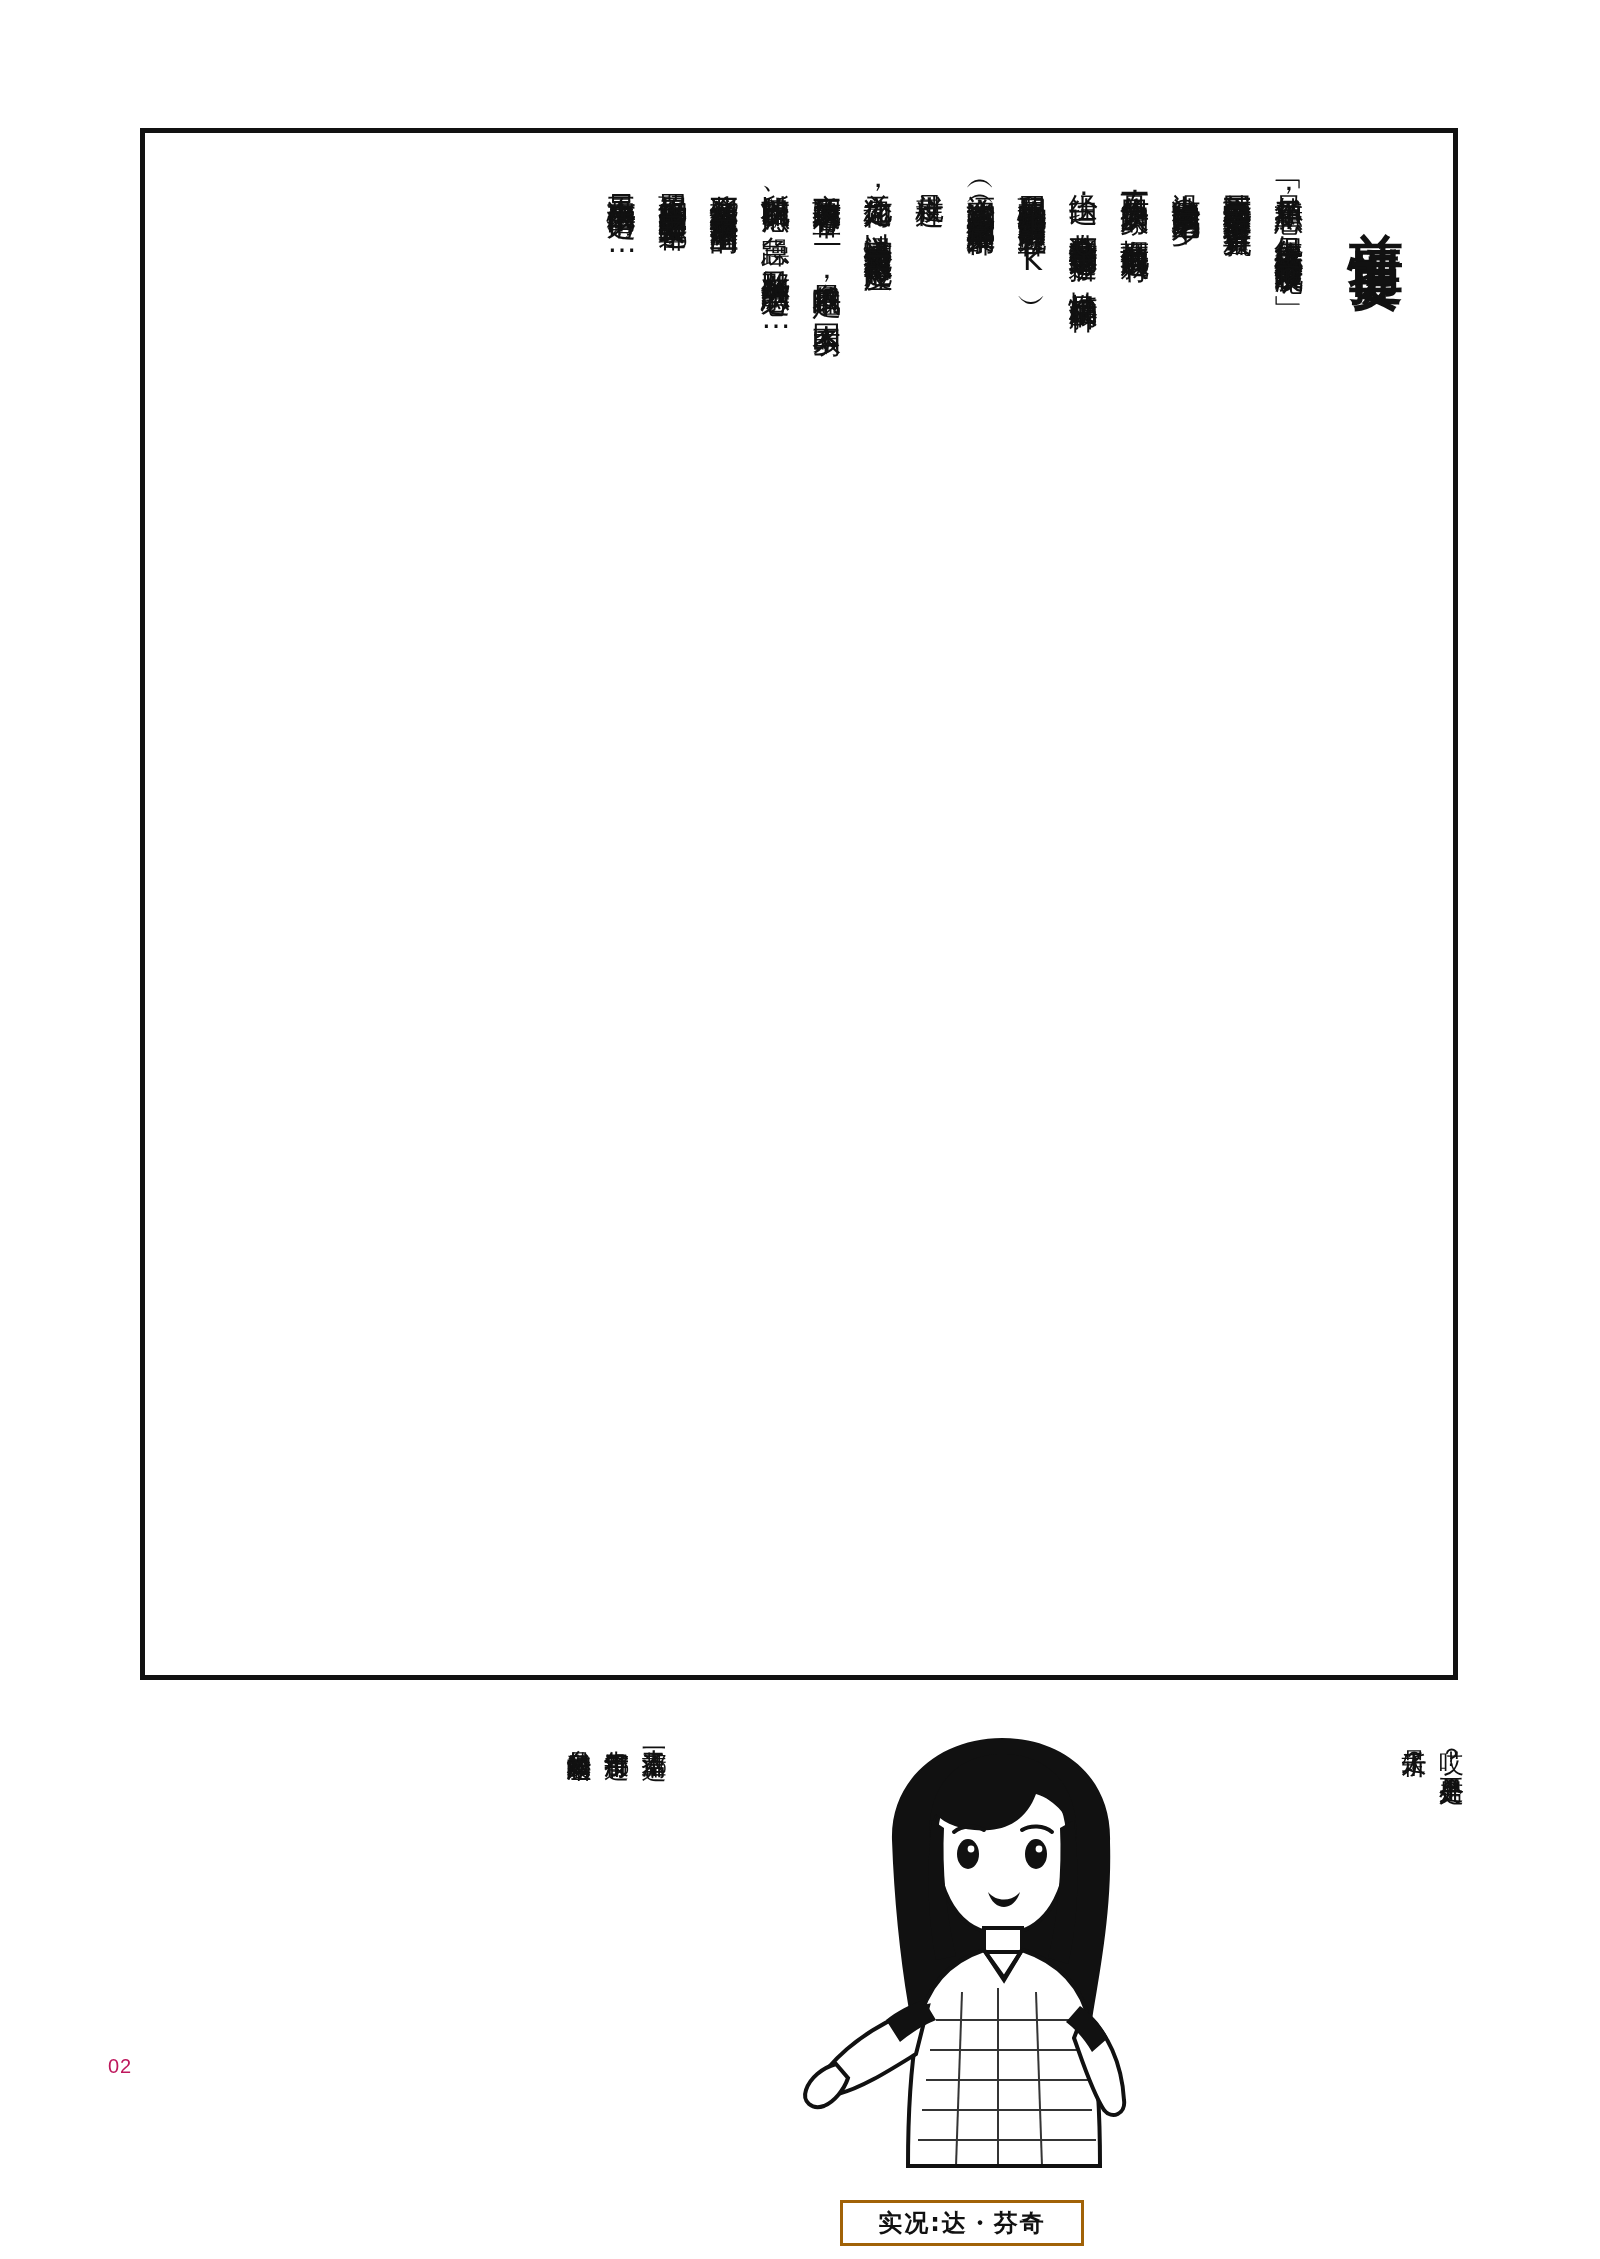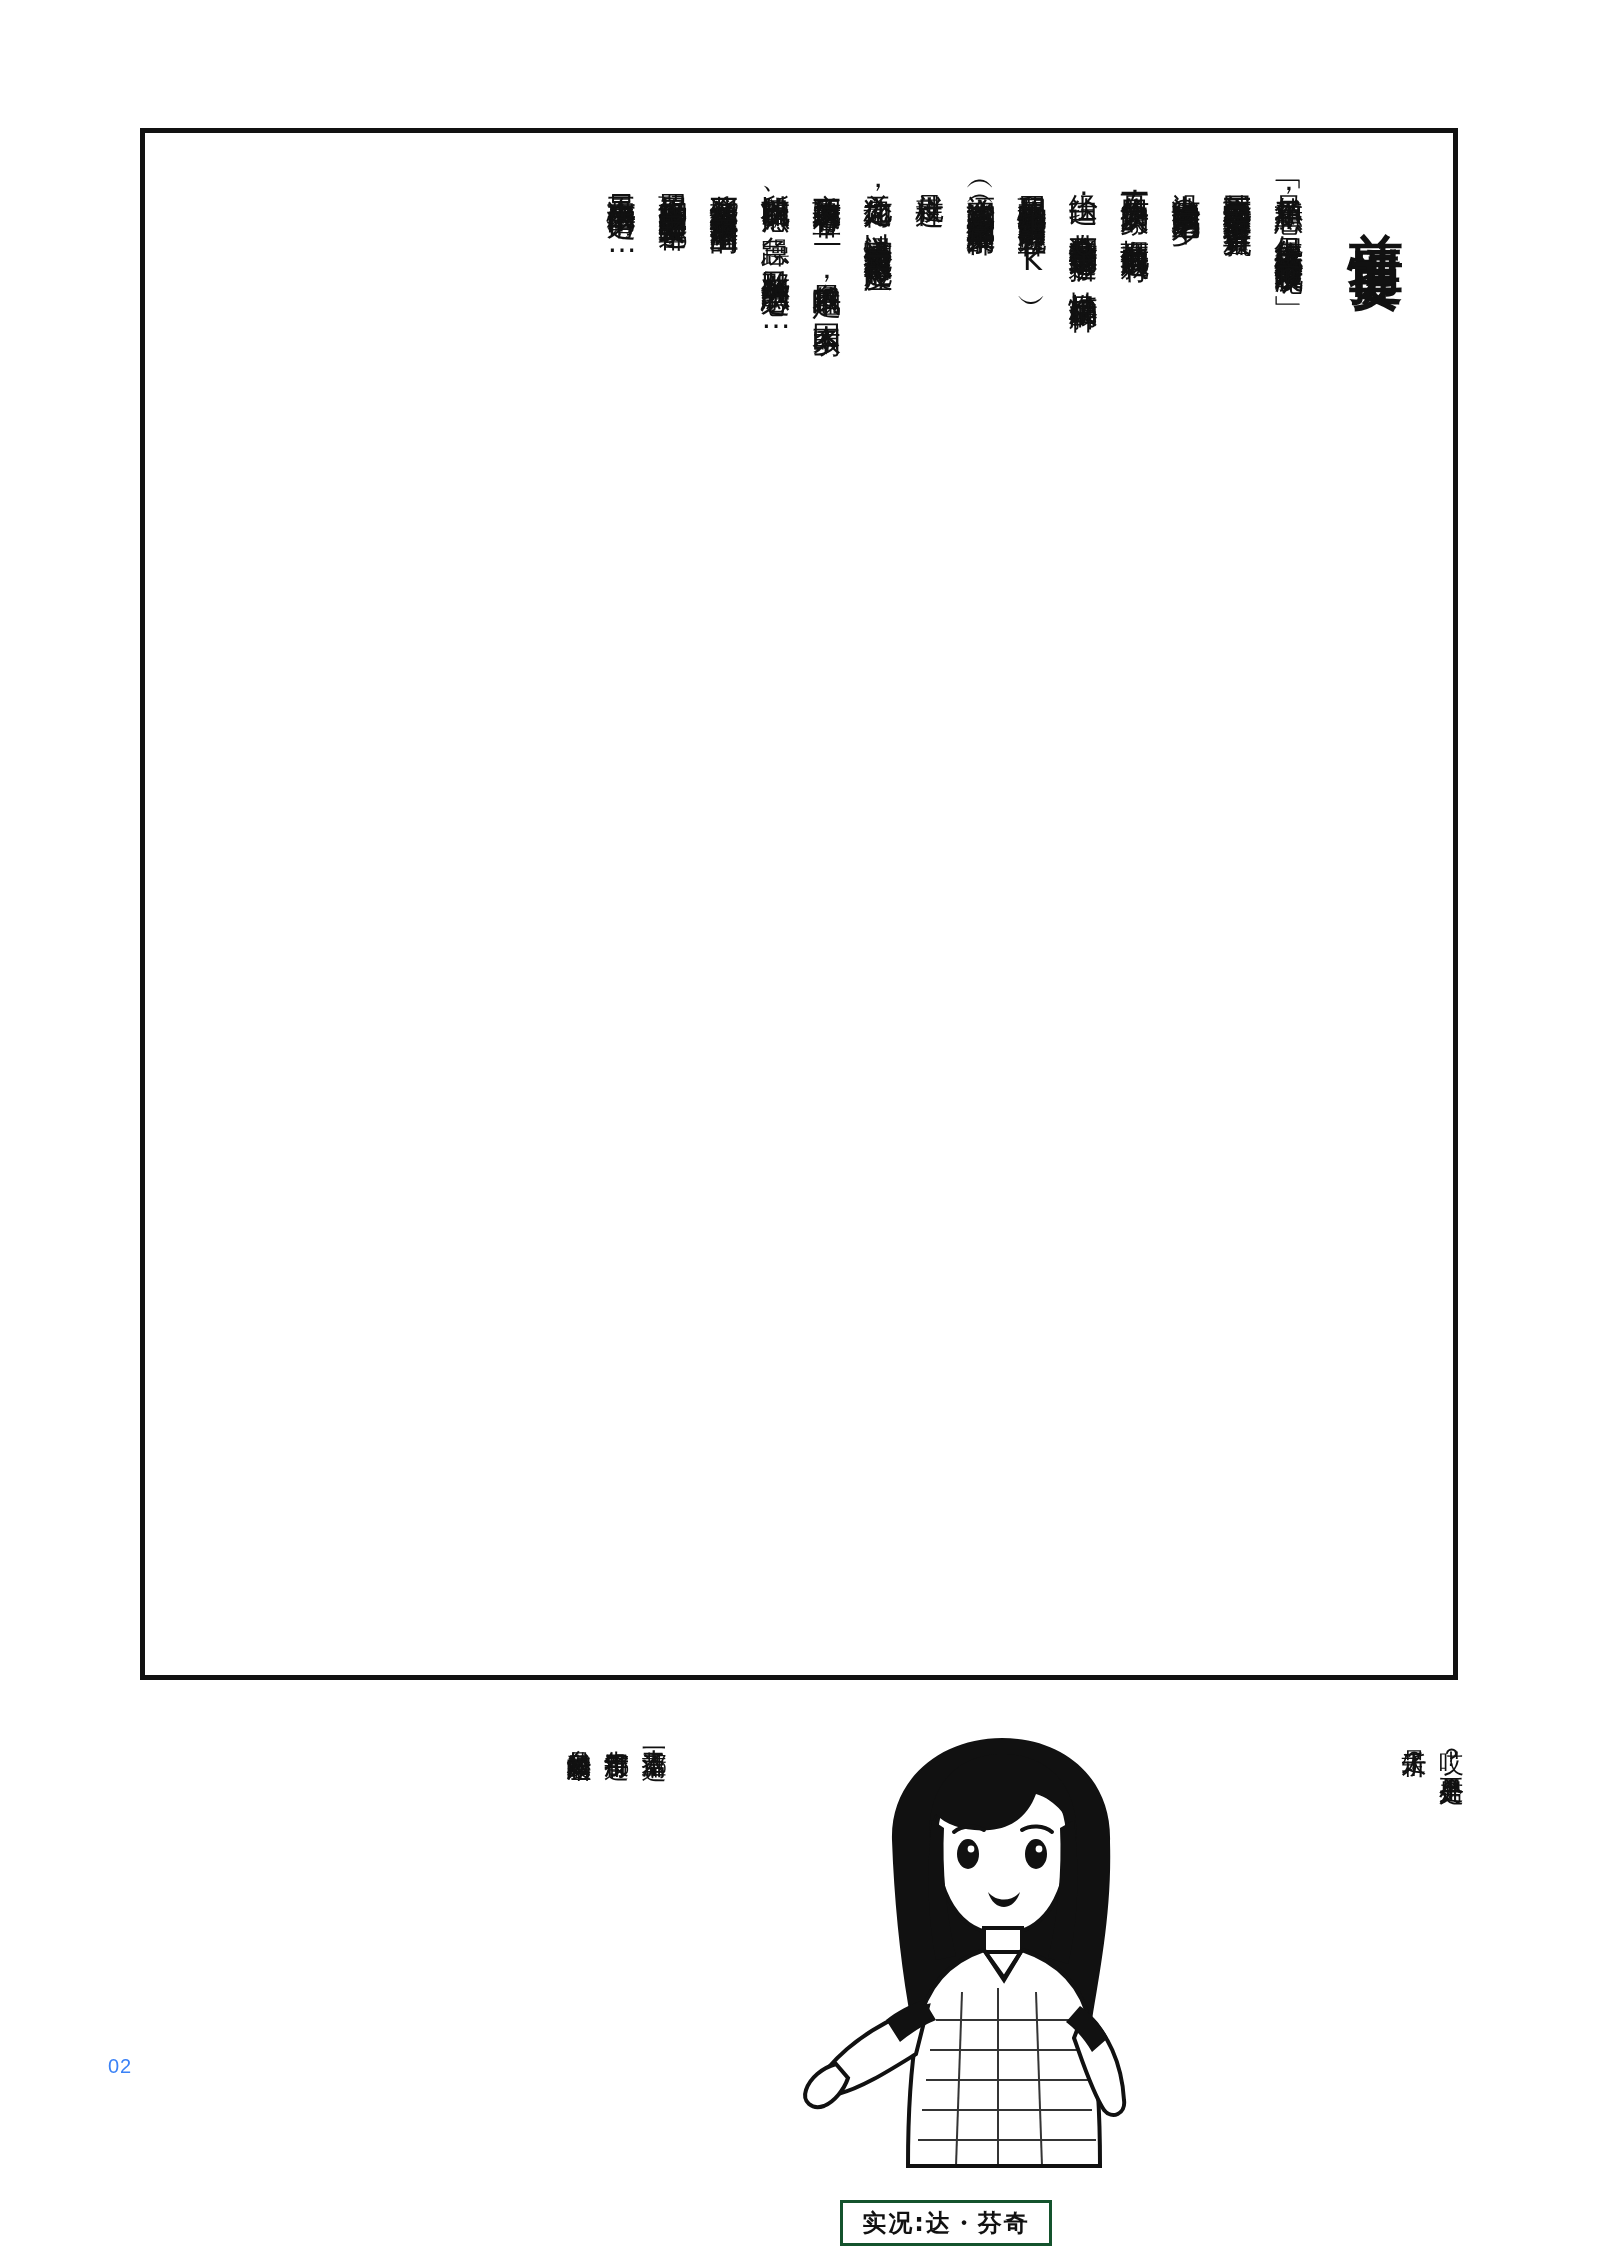--- a/index.html
+++ b/index.html
@@ -105,42 +105,42 @@
     top: 20px;
     width: 520px;
     height: 500px;
   }
 
   
   #name-plate {
     position: absolute;
     left: 840px;
     top: 500px;
-    width: 212px;
+    width: 244px;
     height: 46px;
-    border: 3px solid #14532d;
+    border: 3px solid #a16207;
     background: #ffffff;
     display: flex;
     align-items: center;
     justify-content: center;
     font-family: "DejaVu Sans", "Liberation Sans", sans-serif;
     font-size: 24px;
     font-weight: 700;
     letter-spacing: 2px;
     box-sizing: border-box;
   }
 
   
   #page-number {
     position: absolute;
     left: 108px;
     top: 2055px;
     font-family: "Liberation Sans", sans-serif;
     font-size: 20px;
-    color: #3b82f6;
+    color: #be185d;
     letter-spacing: 1px;
   }
 </style>
 </head>
 <body>
 
 <div id="page">
 
   <div id="summary-box">
     <div id="summary-columns">

